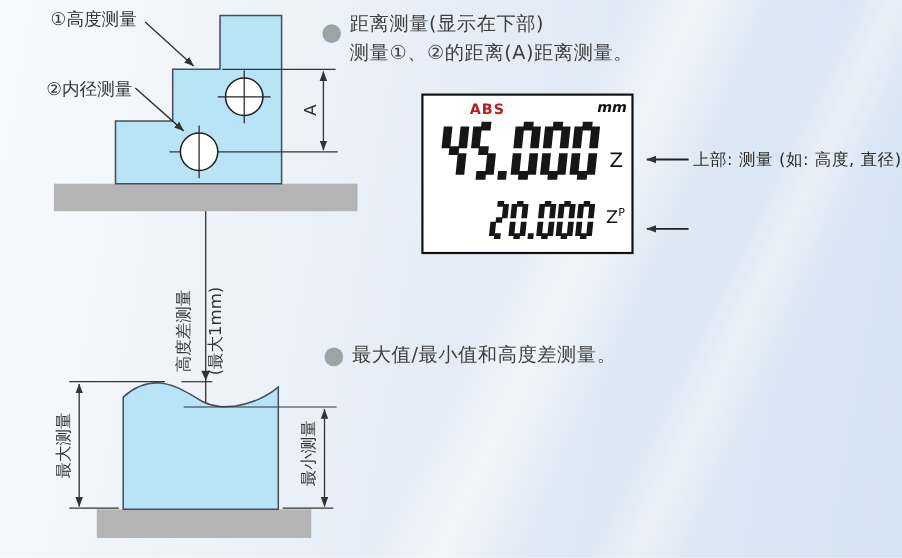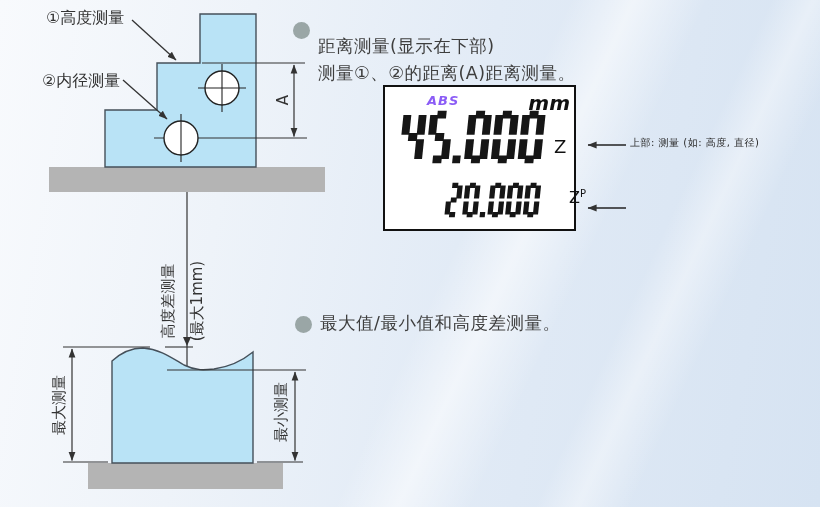--- a/index.html
+++ b/index.html
@@ -17,26 +17,26 @@
   .svgtxt.small{font-size:15px;}
   .bullet{
     width:17px;height:17px;border-radius:50%;
     background:var(--bullet,#9aa6a6);
   }
   .sec-text{color:#3e3e3e;font-size:17.5px;line-height:27px;white-space:nowrap;letter-spacing:.5px;}
   .display{
     left:383px;top:85px;width:193px;height:146px;
     background:#fff;border:2px solid #111;box-sizing:border-box;
   }
-  .display .abs-label{left:42px;top:6px;font-size:13px;font-weight:bold;letter-spacing:1px;color:#8b5cf6;font-style:italic;}
-  .display .mm-label{right:4px;top:4px;font-size:20px;font-weight:bold;font-style:italic;color:#111;}
+  .display .abs-label{left:42px;top:6px;font-size:13px;font-weight:bold;letter-spacing:1px;color:#b91c1c;}
+  .display .mm-label{right:4px;top:4px;font-size:13px;font-weight:bold;font-style:italic;color:#111;}
   .display .axis-main{left:169px;top:49px;font-size:18px;color:#111;}
-  .display .axis-sub{left:166px;top:101px;font-size:16px;color:#111;margin-left:18px;}
+  .display .axis-sub{left:166px;top:101px;font-size:16px;color:#111;}
   .display .axis-sub sup{font-size:10px;}
-  .ptr-label{font-size:10px;color:#2b2b2b;white-space:nowrap;letter-spacing:.5px;}
+  .ptr-label{font-size:15px;color:#2b2b2b;white-space:nowrap;letter-spacing:.5px;}
 </style>
 </head>
 <body>
 
 <div id="page" style="--block: #b9e3f6; --base: #b4b4b4; --bullet: #9aa6a6;">
 
   <svg class="canvas" width="820" height="507" viewBox="0 0 820 507">
     <defs>
       <marker id="arr" markerWidth="10" markerHeight="8" refX="8.6" refY="4" orient="auto-start-reverse" markerUnits="userSpaceOnUse">
         <path d="M0,0.6 L9,4 L0,7.4 Z" fill="#333"></path>
@@ -87,21 +87,21 @@
     <text class="svgtxt small" x="168" y="301" text-anchor="middle" dominant-baseline="middle" transform="rotate(-90 168 301)">高度差测量</text>
     <text class="svgtxt small" x="197" y="301" text-anchor="middle" dominant-baseline="middle" transform="rotate(-90 197 301)">(最大1mm)</text>
     <text class="svgtxt small" x="59" y="405" text-anchor="middle" dominant-baseline="middle" transform="rotate(-90 59 405)">最大测量</text>
     <text class="svgtxt small" x="281" y="412" text-anchor="middle" dominant-baseline="middle" transform="rotate(-90 281 412)">最小测量</text>
 
     <line x1="588" y1="145" x2="626" y2="145" stroke="#222" stroke-width="1.6" marker-start="url(#arr)"></line>
     <line x1="588" y1="208" x2="626" y2="208" stroke="#222" stroke-width="1.6" marker-start="url(#arr)"></line>
   </svg>
 
   <div class="abs bullet" style="left:293px;top:22px;"></div>
-  <div class="abs sec-text" style="left:318px;top:9px;margin-top:24px;">
+  <div class="abs sec-text" style="left:318px;top:9px;">
     <div>距离测量(显示在下部)</div>
     <div>测量①、②的距离(A)距离测量。</div>
   </div>
 
   <div class="abs bullet" style="left:295px;top:316px;"></div>
   <div class="abs sec-text" style="left:320px;top:310px;text-align:right;">
     <div>最大值/最小值和高度差测量。</div>
   </div>
 
   <div class="abs display">

